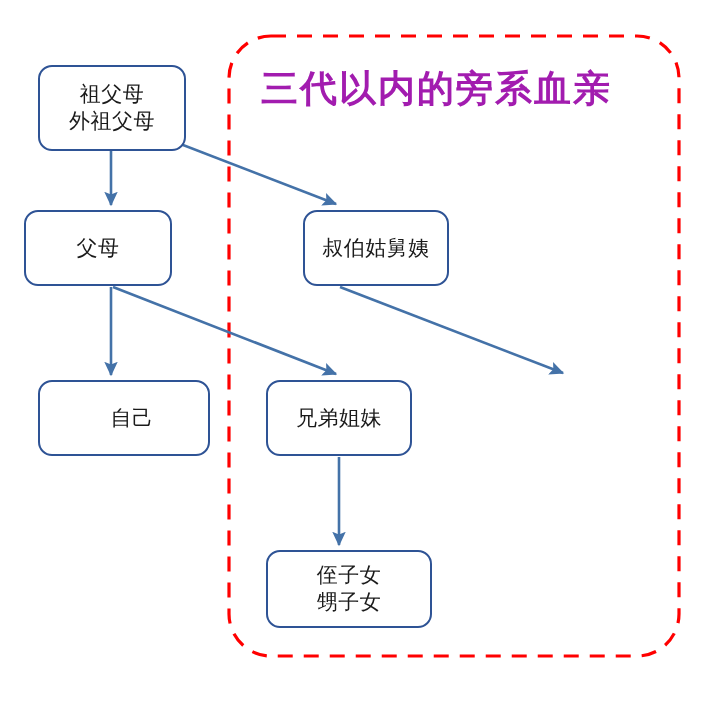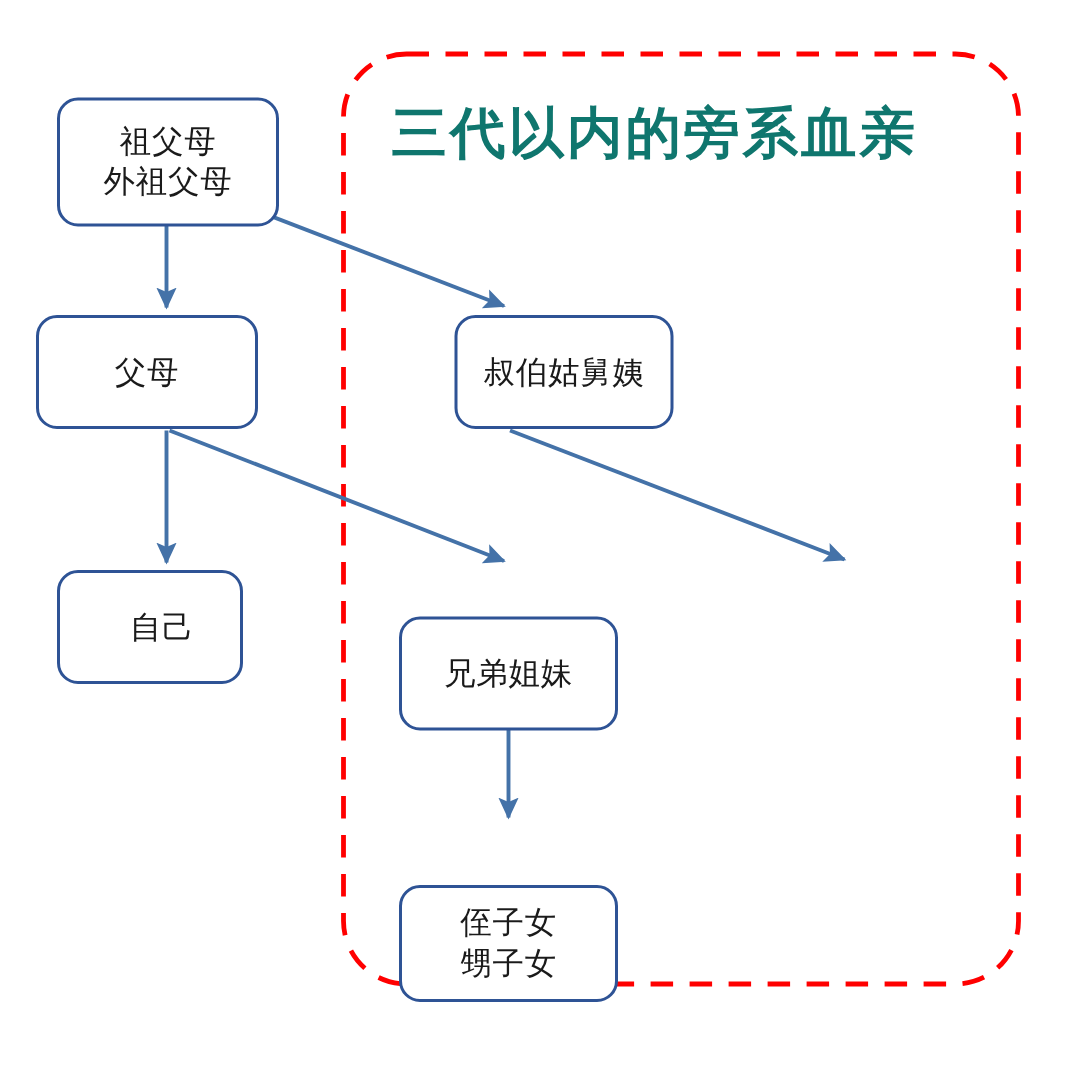--- a/index.html
+++ b/index.html
@@ -37,21 +37,21 @@
     font-size: 21px;
     line-height: 1.28;
     color: #1a1a1a;
     text-align: center;
     white-space: pre-line;
     letter-spacing: 0.5px;
   }
   .region-title {
     position: absolute;
     z-index: 4;
-    color: #0f766e;
+    color: #a21caf;
     font-size: 37px;
     font-weight: 700;
     letter-spacing: 2px;
     white-space: nowrap;
   }
 </style>
 </head>
 <body>
 
 <div id="canvas">
@@ -82,31 +82,31 @@
 
   <div class="node" style="left:38px; top:34px; width:148px; height:86px;margin-top:31px;">
     <div class="node-label">祖父母
 外祖父母</div>
   </div>
 
   <div class="node" style="left:24px; top:210px; width:148px; height:76px;">
     <div class="node-label">父母</div>
   </div>
 
-  <div class="node" style="left:38px; top:380px; width:124px; height:76px;padding-left:16px;">
+  <div class="node" style="left:38px; top:380px; width:172px; height:76px;padding-left:16px;">
     <div class="node-label">自己</div>
   </div>
 
   <div class="node" style="left:266px; top:210px; width:146px; height:76px;margin-left:37px;">
     <div class="node-label">叔伯姑舅姨</div>
   </div>
 
-  <div class="node" style="left:266px; top:380px; width:146px; height:76px;margin-top:31px;">
+  <div class="node" style="left:266px; top:380px; width:146px; height:76px;">
     <div class="node-label">兄弟姐妹</div>
   </div>
 
-  <div class="node" style="left:266px; top:550px; width:146px; height:78px;margin-top:40px;">
+  <div class="node" style="left:266px; top:550px; width:166px; height:78px;">
     <div class="node-label">侄子女
 甥子女</div>
   </div>
 
 
 </div>
 
 </body></html>

